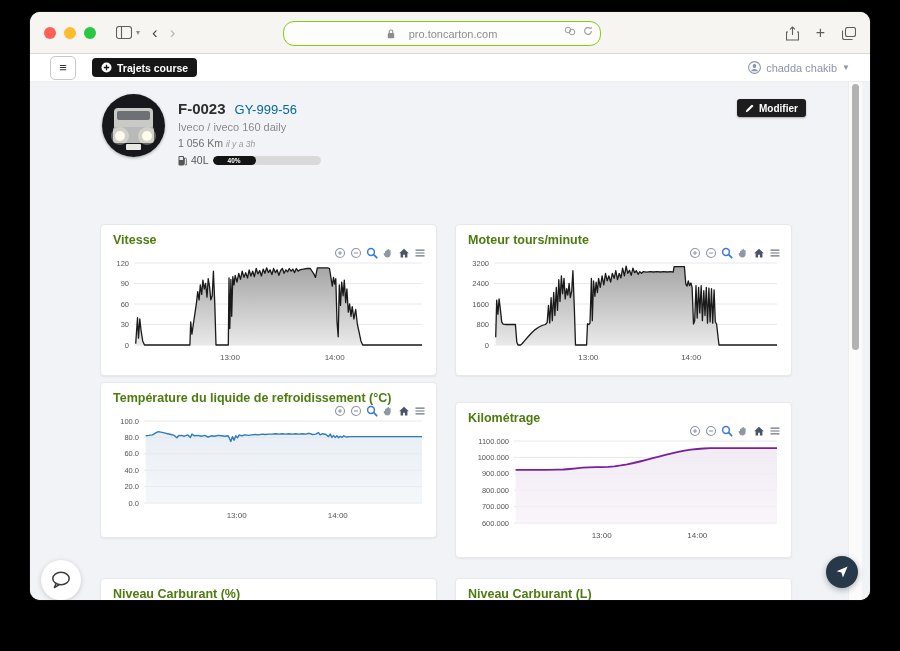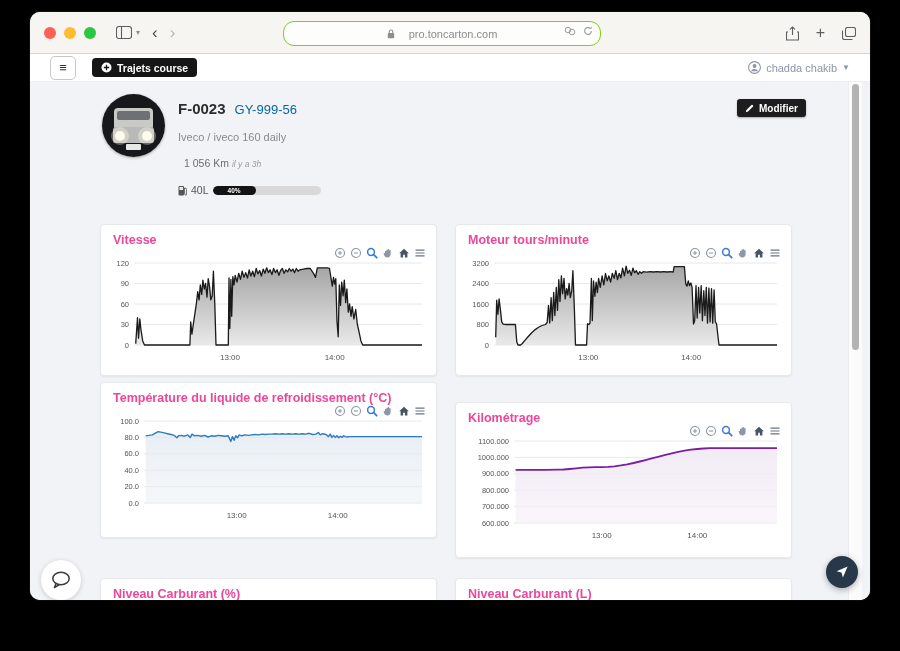--- a/index.html
+++ b/index.html
@@ -17,39 +17,39 @@
   .chrome-right{position:absolute;right:14px;top:0;height:42px;display:flex;align-items:center;gap:17px;color:#5e5e5e;}
   
   .appbar{height:28px;background:#fff;border-bottom:1px solid #eeeeee;display:flex;align-items:center;padding:0 20px;box-sizing:border-box;position:relative;}
   .menu-btn{width:24px;height:22px;border:1px solid #c8c8c8;border-radius:5px;background:#fff;display:flex;align-items:center;justify-content:center;font-size:13px;color:#333;margin-right:16px;}
   .new-course{background:#161616;color:#fff;border-radius:4px;height:19px;display:flex;align-items:center;gap:5px;padding:0 9px;font-size:10.5px;font-weight:600;}
   .user-menu{position:absolute;right:20px;display:flex;align-items:center;gap:5px;color:#8b95a9;font-size:11px;}
   .chev{font-size:8px;color:#8b95a9;}
   
   .content{position:relative;height:518px;background:#f2f3f6;overflow:hidden;}
   .avatar{position:absolute;left:72px;top:12px;width:63px;height:63px;border-radius:50%;overflow:hidden;box-shadow:0 1px 3px rgba(0,0,0,.3);}
-  .veh-info{position:absolute;left:148px;top:18px;display:flex;flex-direction:column;gap:14px;}
+  .veh-info{position:absolute;left:148px;top:18px;display:flex;flex-direction:column;gap:4px;}
   .veh-line1{display:flex;align-items:baseline;gap:9px;}
   .veh-code{font-size:15px;font-weight:700;color:#2d2d2d;}
   .veh-plate{font-size:13px;color:#0369a1;}
   .veh-model{font-size:11px;color:#8a8a8a;}
-  .veh-km{font-size:10.5px;color:#6f6f6f;margin-left:6px;}
+  .veh-km{font-size:10.5px;color:#6f6f6f;}
   .veh-km i{font-size:8.5px;color:#9a9a9a;}
   .fuel-row{display:flex;align-items:center;gap:4px;margin-top:1px;}
   .fuel-label{font-size:10.5px;color:#555;}
   .fuel-track{width:108px;height:9px;background:#d9d9d9;border-radius:5px;position:relative;overflow:hidden;}
   .fuel-fill{height:100%;background:#141414;border-radius:5px;display:flex;align-items:center;justify-content:center;color:#fff;font-size:6.5px;font-weight:700;}
   .modify-btn{position:absolute;left:707px;top:17px;background:#1d1d1d;color:#fff;border-radius:3px;height:18px;display:flex;align-items:center;gap:5px;padding:0 8px;font-size:10px;font-weight:600;box-shadow:0 1px 2px rgba(0,0,0,.3);}
   .tabs{position:absolute;left:72px;top:86px;display:flex;gap:17px;}
   .tab{font-size:12.5px;color:#4c4c4c;padding-bottom:4px;}
   .tab.active{color:#1c1c1c;font-weight:700;border-bottom:2px solid #2a2a2a;}
   .date-box{position:absolute;left:72px;top:112px;background:#e8e9eb;border-radius:3px;padding:5px 11px;font-size:10.5px;color:#5e5e5e;}
   
   .card{position:absolute;width:337px;background:#fff;border:1px solid #e7e8ea;border-radius:4px;box-shadow:0 1px 2px rgba(0,0,0,.06);box-sizing:border-box;}
-  .card-title{position:absolute;left:12px;top:8px;font-size:12.5px;font-weight:600;color:#ec4899;white-space:nowrap;}
+  .card-title{position:absolute;left:12px;top:8px;font-size:12.5px;font-weight:600;color:#4d7c0f;white-space:nowrap;}
   .modebar{position:absolute;right:10px;top:22px;display:flex;gap:4px;align-items:center;}
   .mb-icon{display:flex;width:12px;height:12px;}
   .mb-icon svg{width:12px;height:12px;}
   .chart-svg{position:absolute;left:6px;top:30px;}
   
   .chat-fab{position:absolute;left:11px;top:478px;width:40px;height:40px;border-radius:50%;background:#fff;box-shadow:0 1px 5px rgba(0,0,0,.18);display:flex;align-items:center;justify-content:center;}
   .nav-fab{position:absolute;left:796px;top:474px;width:32px;height:32px;border-radius:50%;background:#273849;box-shadow:0 2px 6px rgba(0,0,0,.3);display:flex;align-items:center;justify-content:center;}
   .scroll-track{position:absolute;right:8px;top:0;width:13px;height:100%;background:#fbfbfb;border-left:1px solid #ededed;}
   .scroll-thumb{position:absolute;right:11px;top:2px;width:7px;height:266px;border-radius:4px;background:#b3b3b3;}
 </style>

